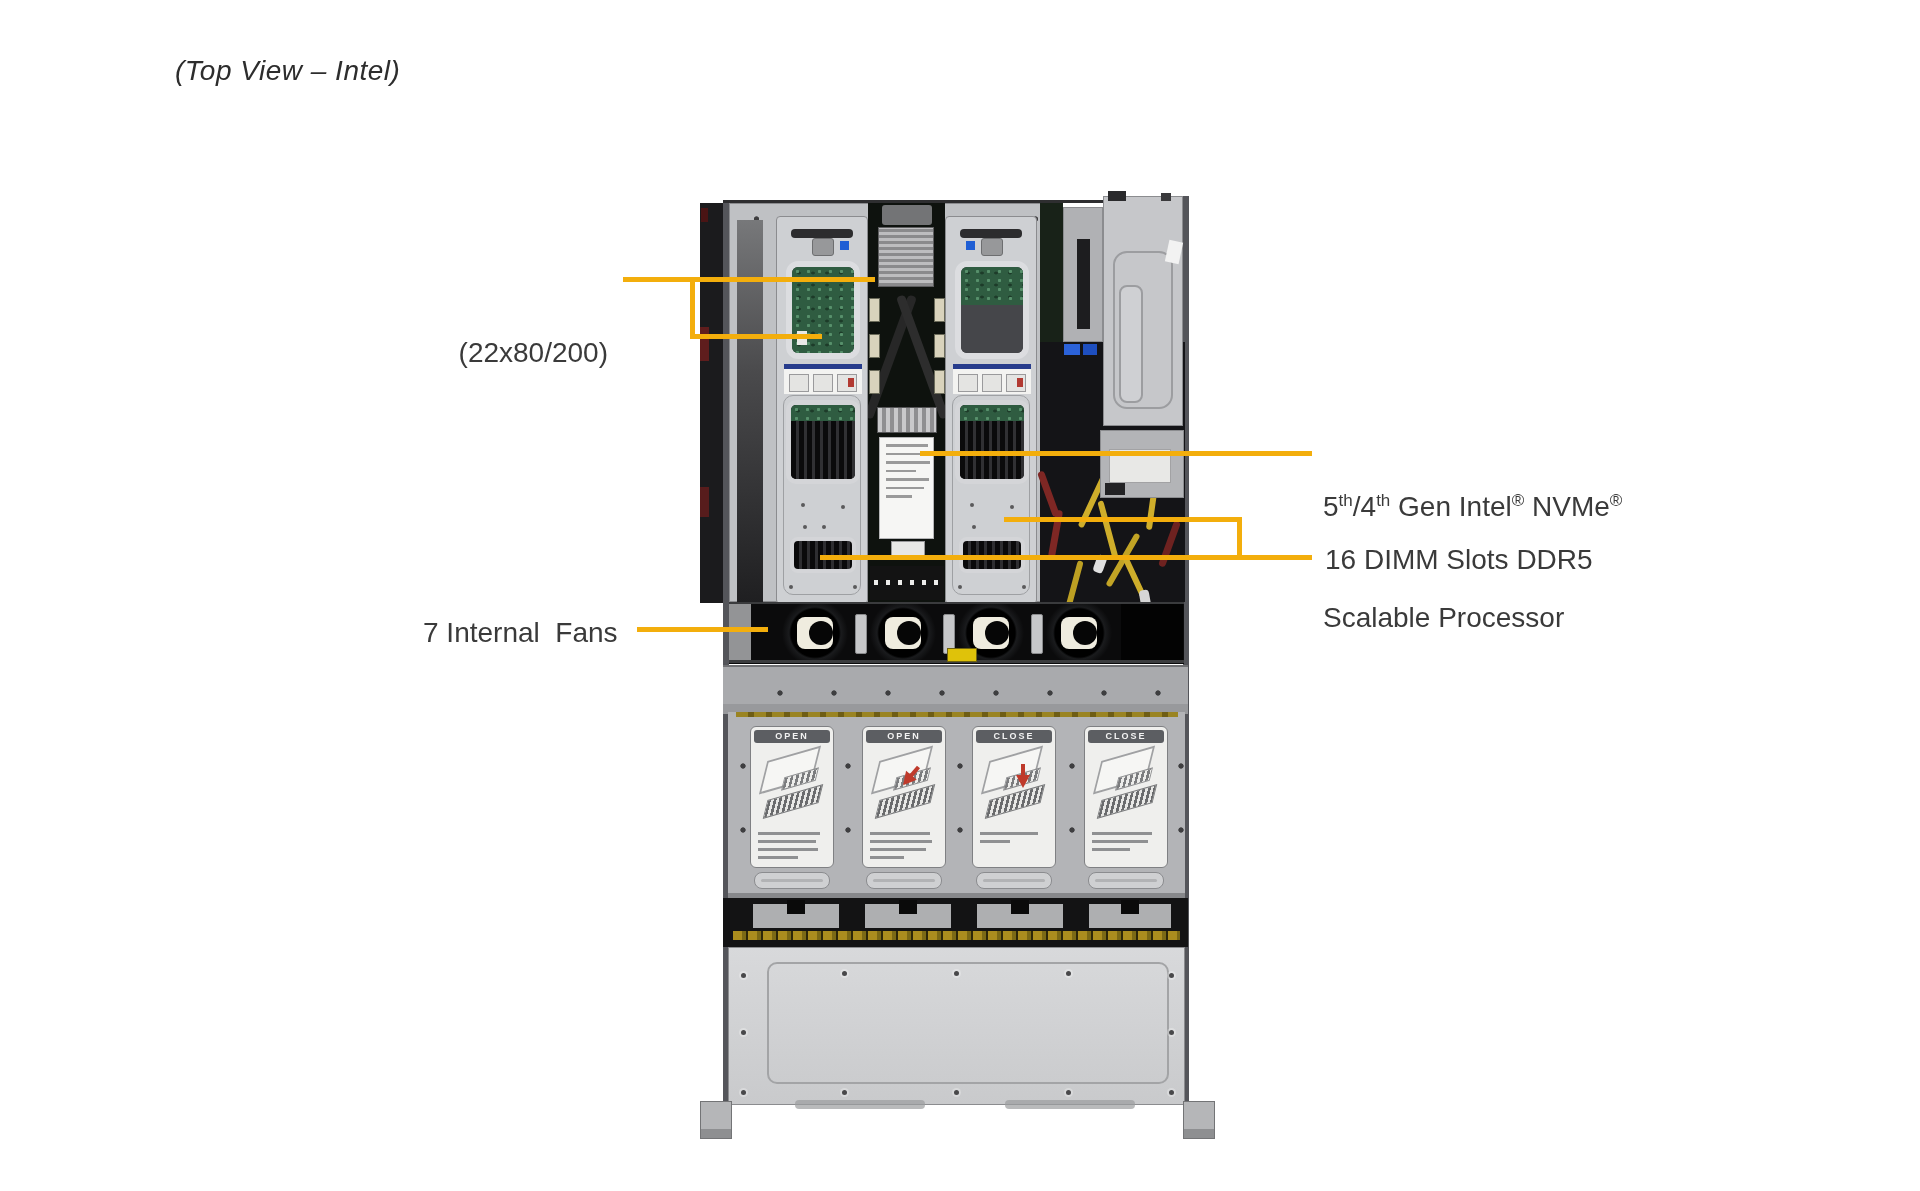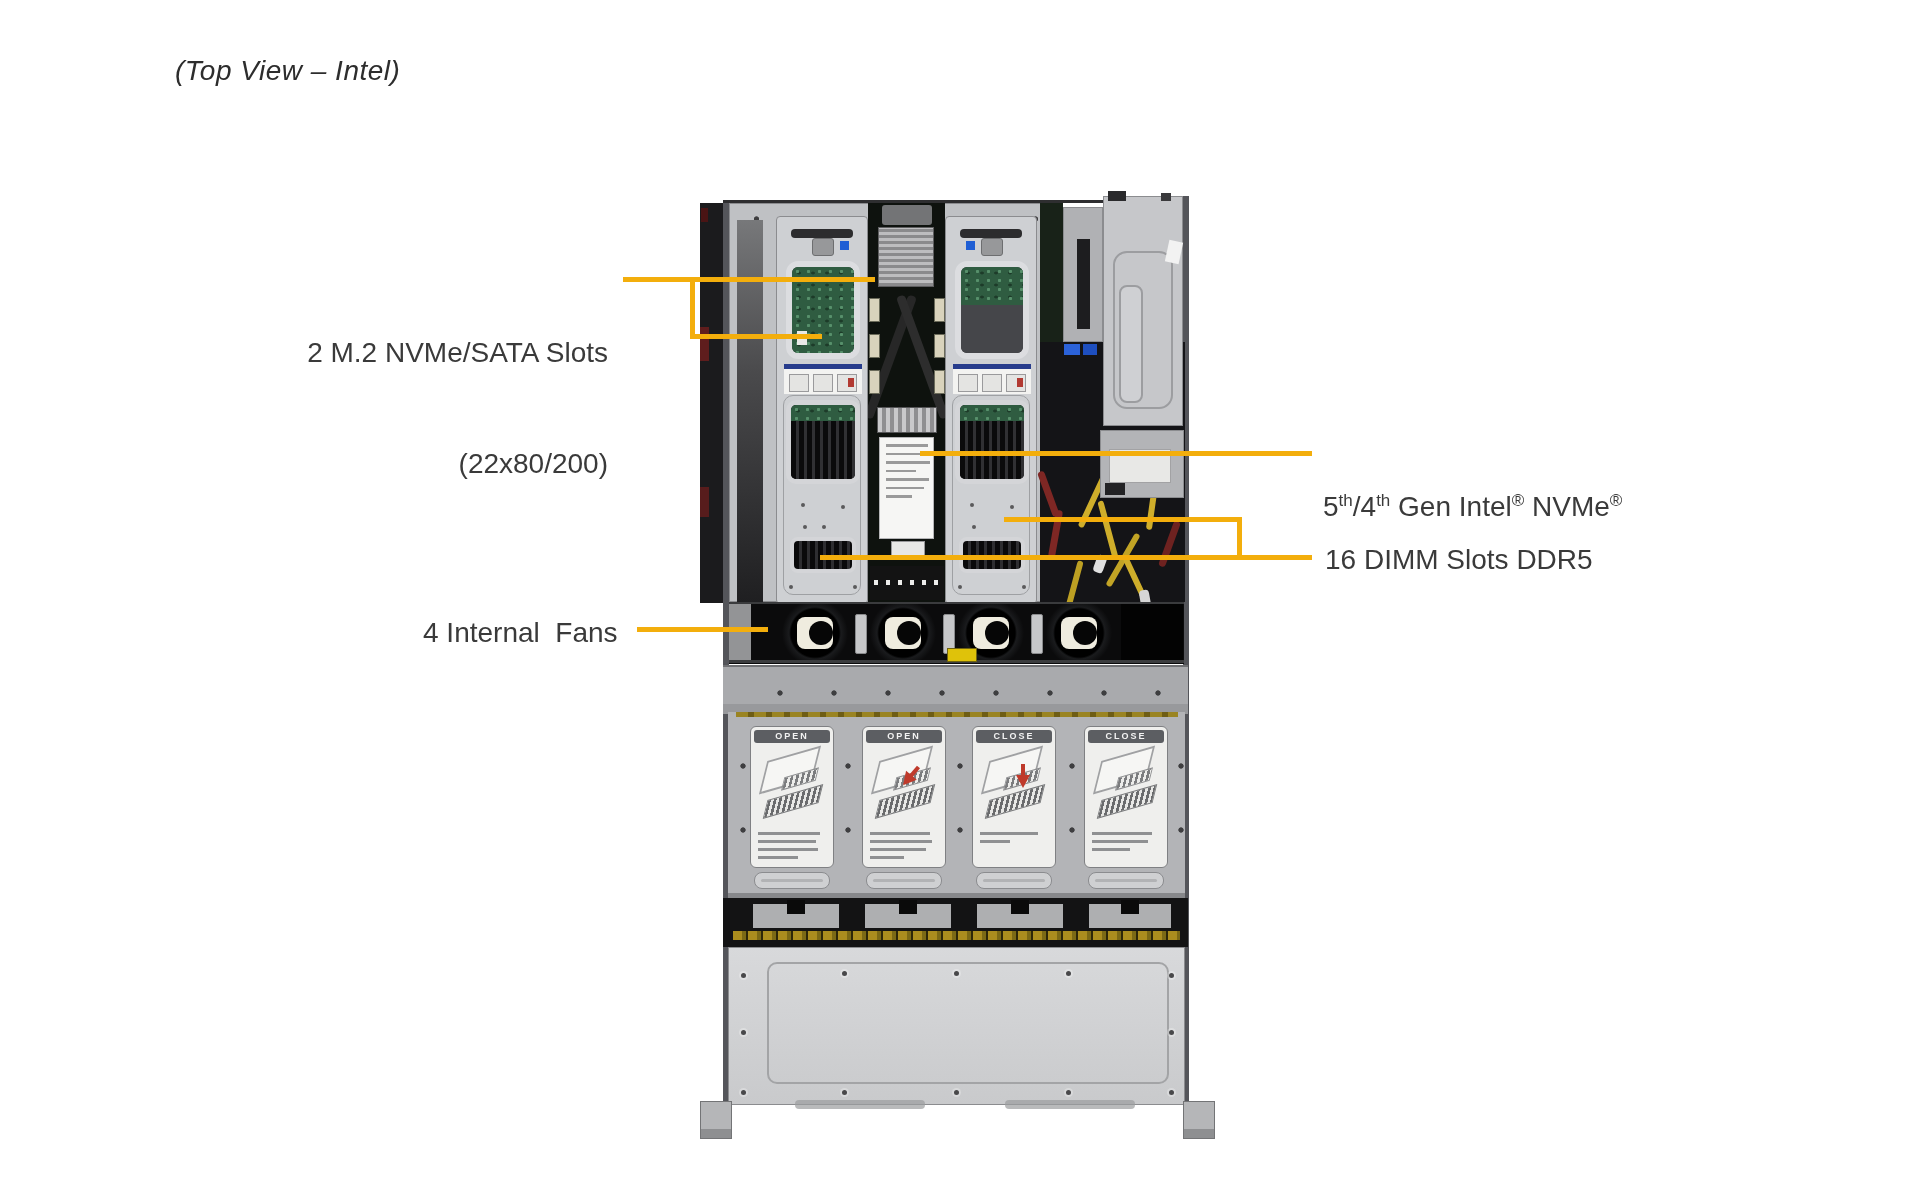--- a/index.html
+++ b/index.html
@@ -54,31 +54,31 @@
   .bar{height:2.5px;background:#9a9a9a;margin:6px 6px 0;}
   .cable{position:absolute;border-radius:4px;}
   .conn{position:absolute;width:11px;height:24px;background:#d9d3bc;border:1px solid #6b6b5a;box-sizing:border-box;}
 </style>
 </head>
 <body>
 
 <div class="abs page-title" style="left:175px;top:55px;">(Top View – Intel)</div>
 
 <div class="abs callout-label right-align" style="left:268px;top:260px;width:340px;">
-  <div>2 M.2 NVMe/SATA Slots</div>
   <div>(22x80/200)</div>
 </div>
 
 <div class="abs callout-label" style="left:1323px;top:414px;">
   <div><span>5</span><sup>th</sup><span>/4</span><sup>th</sup><span> Gen Intel</span><sup>®</sup><span> NVMe</span><sup>®</sup></div>
+  <div>Scalable Processor</div>
 </div>
 
 <div class="abs callout-label" style="left:1325px;top:541px;">16 DIMM Slots DDR5</div>
 
-<div class="abs callout-label" style="left:423px;top:614px;">4 Internal  Fans</div>
+<div class="abs callout-label" style="left:423px;top:614px;">7 Internal  Fans</div>
 
 <div class="abs cline" style="left:623px;top:277px;width:252px;height:5px;"></div>
 <div class="abs cline" style="left:690px;top:277px;width:5px;height:62px;"></div>
 <div class="abs cline" style="left:690px;top:334px;width:132px;height:5px;"></div>
 <div class="abs cline" style="left:920px;top:451px;width:392px;height:5px;"></div>
 <div class="abs cline" style="left:1004px;top:517px;width:238px;height:5px;"></div>
 <div class="abs cline" style="left:1237px;top:517px;width:5px;height:43px;"></div>
 <div class="abs cline" style="left:820px;top:555px;width:492px;height:5px;"></div>
 <div class="abs cline" style="left:637px;top:627px;width:131px;height:5px;"></div>
 

